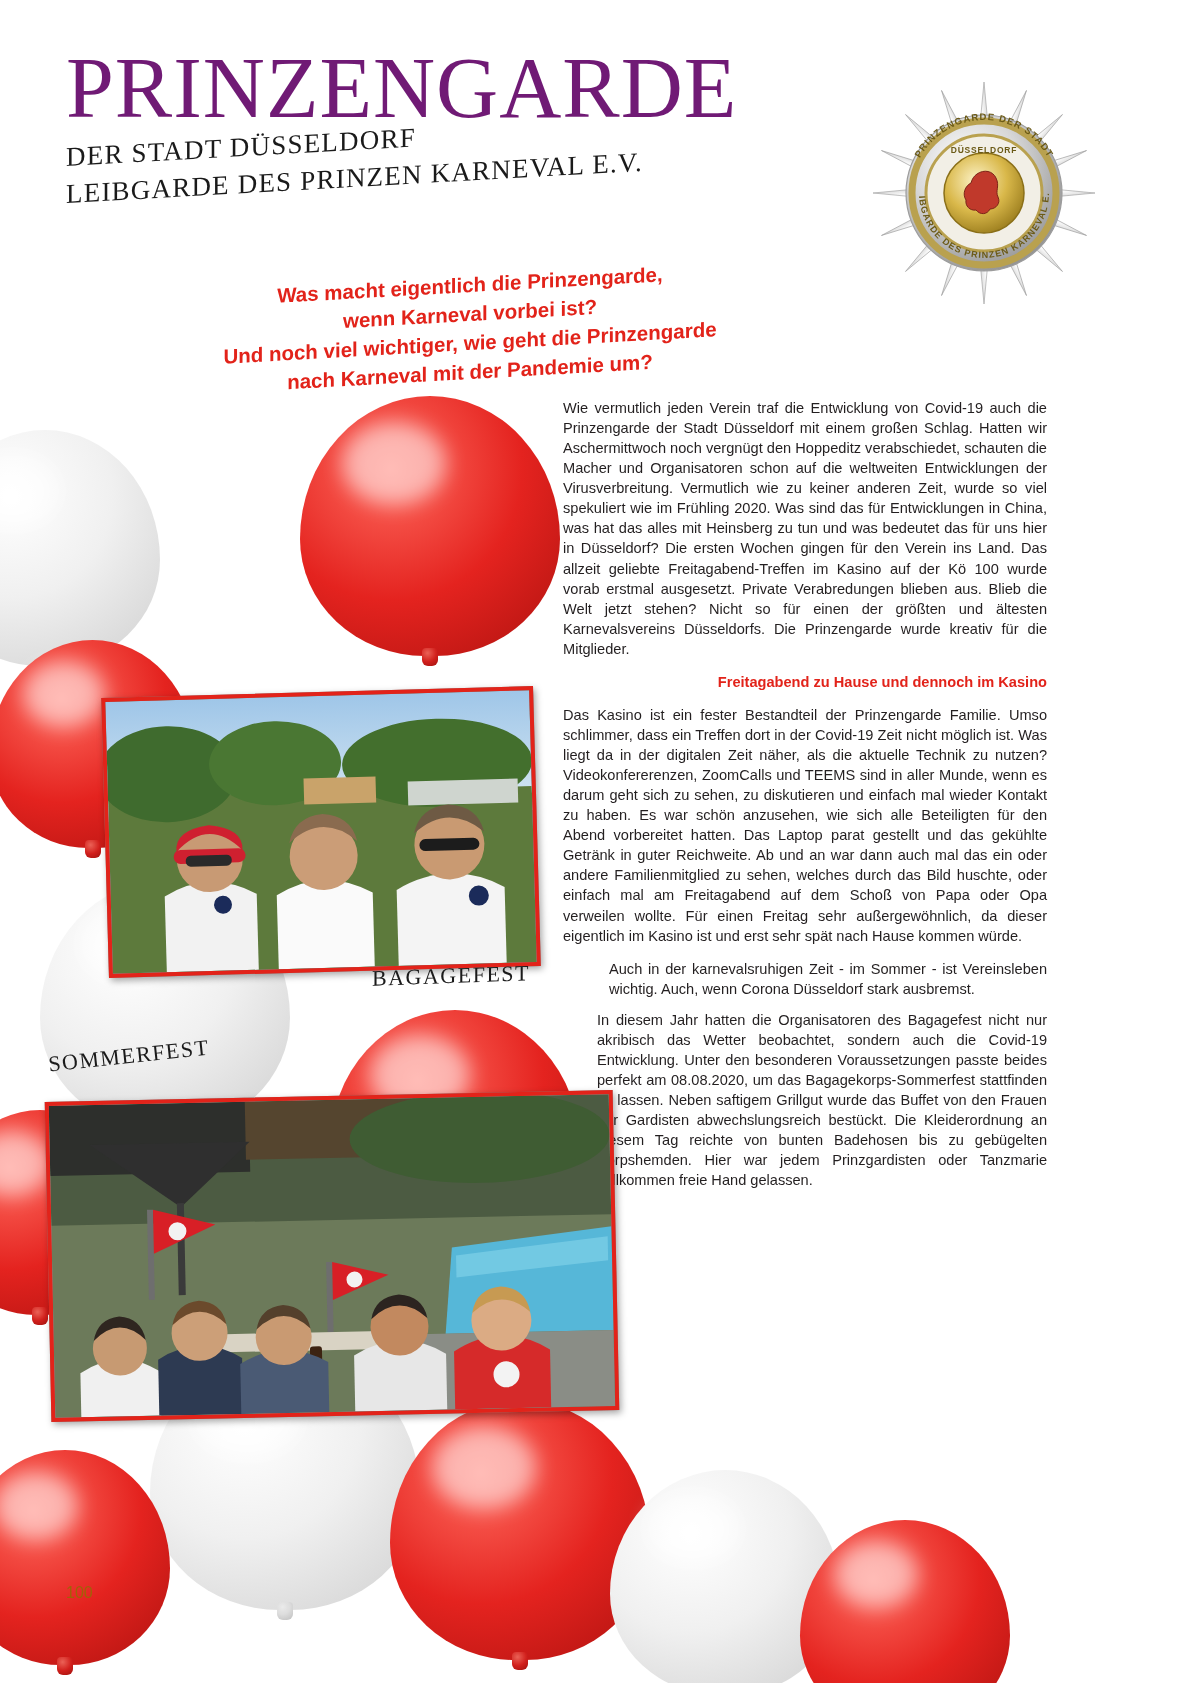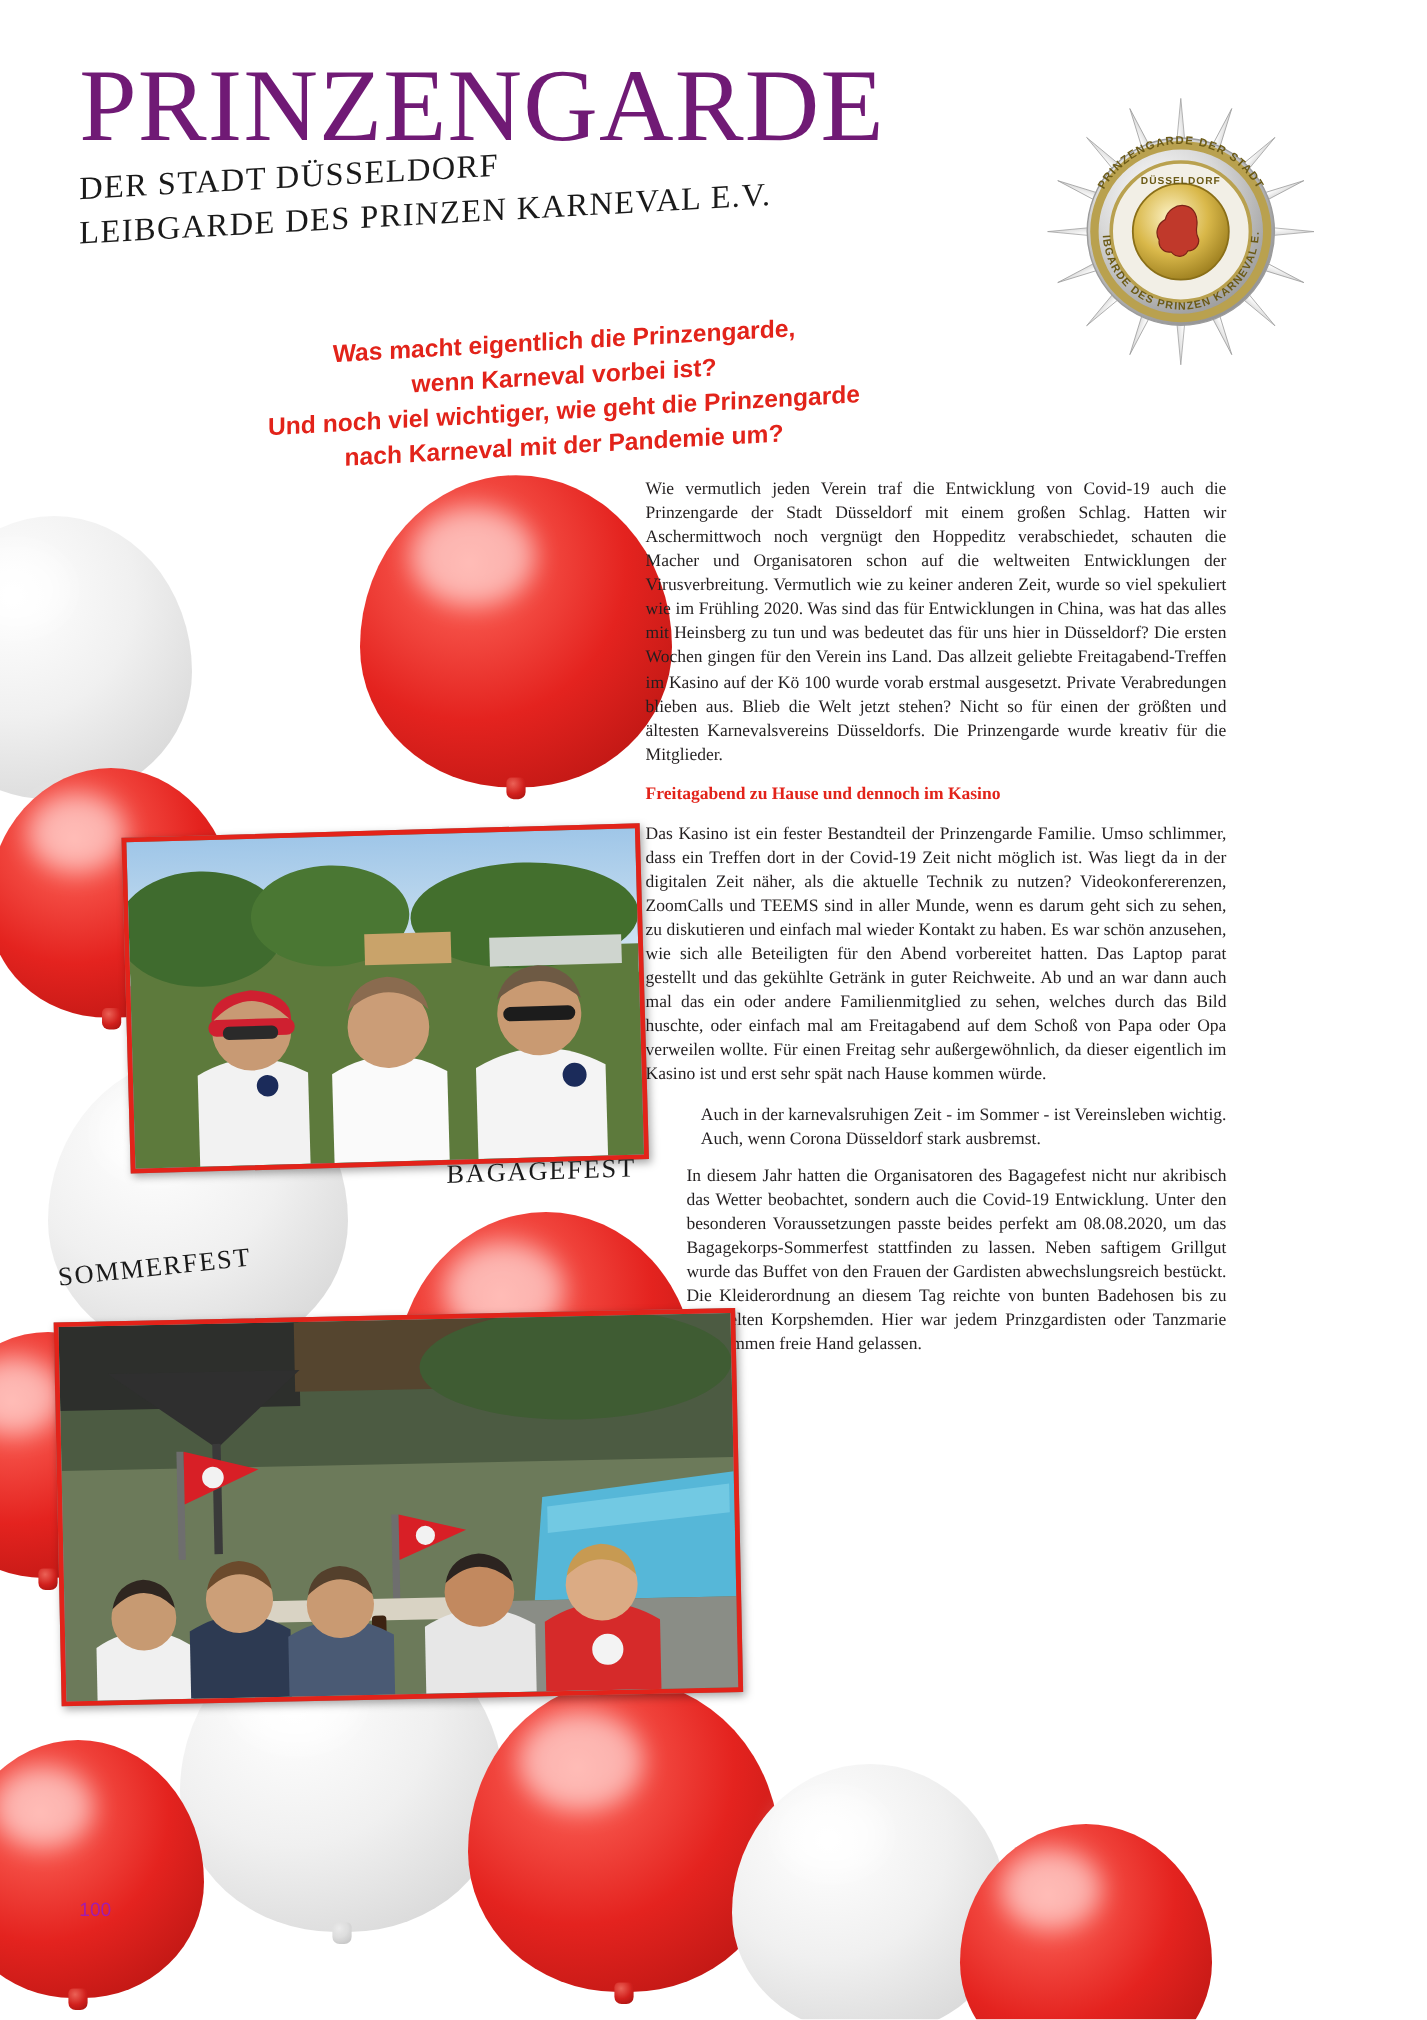--- a/index.html
+++ b/index.html
@@ -108,37 +108,36 @@
     font-weight: bold;
     font-size: 20.5px;
     line-height: 1.42;
     text-align: center;
     transform: skewY(-3.2deg);
   }
 
   
   .col {
     position: absolute;
-    left: 538px;
+    left: 563px;
     top: 398px;
     width: 484px;
     z-index: 5;
     font-size: 14.6px;
     line-height: 1.375;
     text-align: justify;
     color: #231f20;
-    font-family: Liberation Serif, serif;
   }
   .col p { margin: 0 0 13px 0; }
   .col p.tight { margin-bottom: 11px; }
   .subhead {
     color: #e2231a;
     font-weight: bold;
     font-size: 14.6px;
-    text-align: left;
+    text-align: right;
     margin: 4px 0 13px 0;
   }
 
   
   .photo {
     position: absolute;
     z-index: 7;
     border: 4px solid #e2231a;
     background: #888;
     box-shadow: 2px 3px 7px rgba(0,0,0,0.35);
@@ -176,21 +175,21 @@
     left: 48px;
     top: 1043px;
     transform: rotate(-6deg);
   }
 
   .page-number {
     position: absolute;
     left: 66px;
     top: 1584px;
     font-size: 16px;
-    color: #a21caf;
+    color: #a16207;
     z-index: 9;
     text-align: center;
   }
 
   
   .scene { position: absolute; inset: 0; }
 </style>
 </head>
 <body>
 

